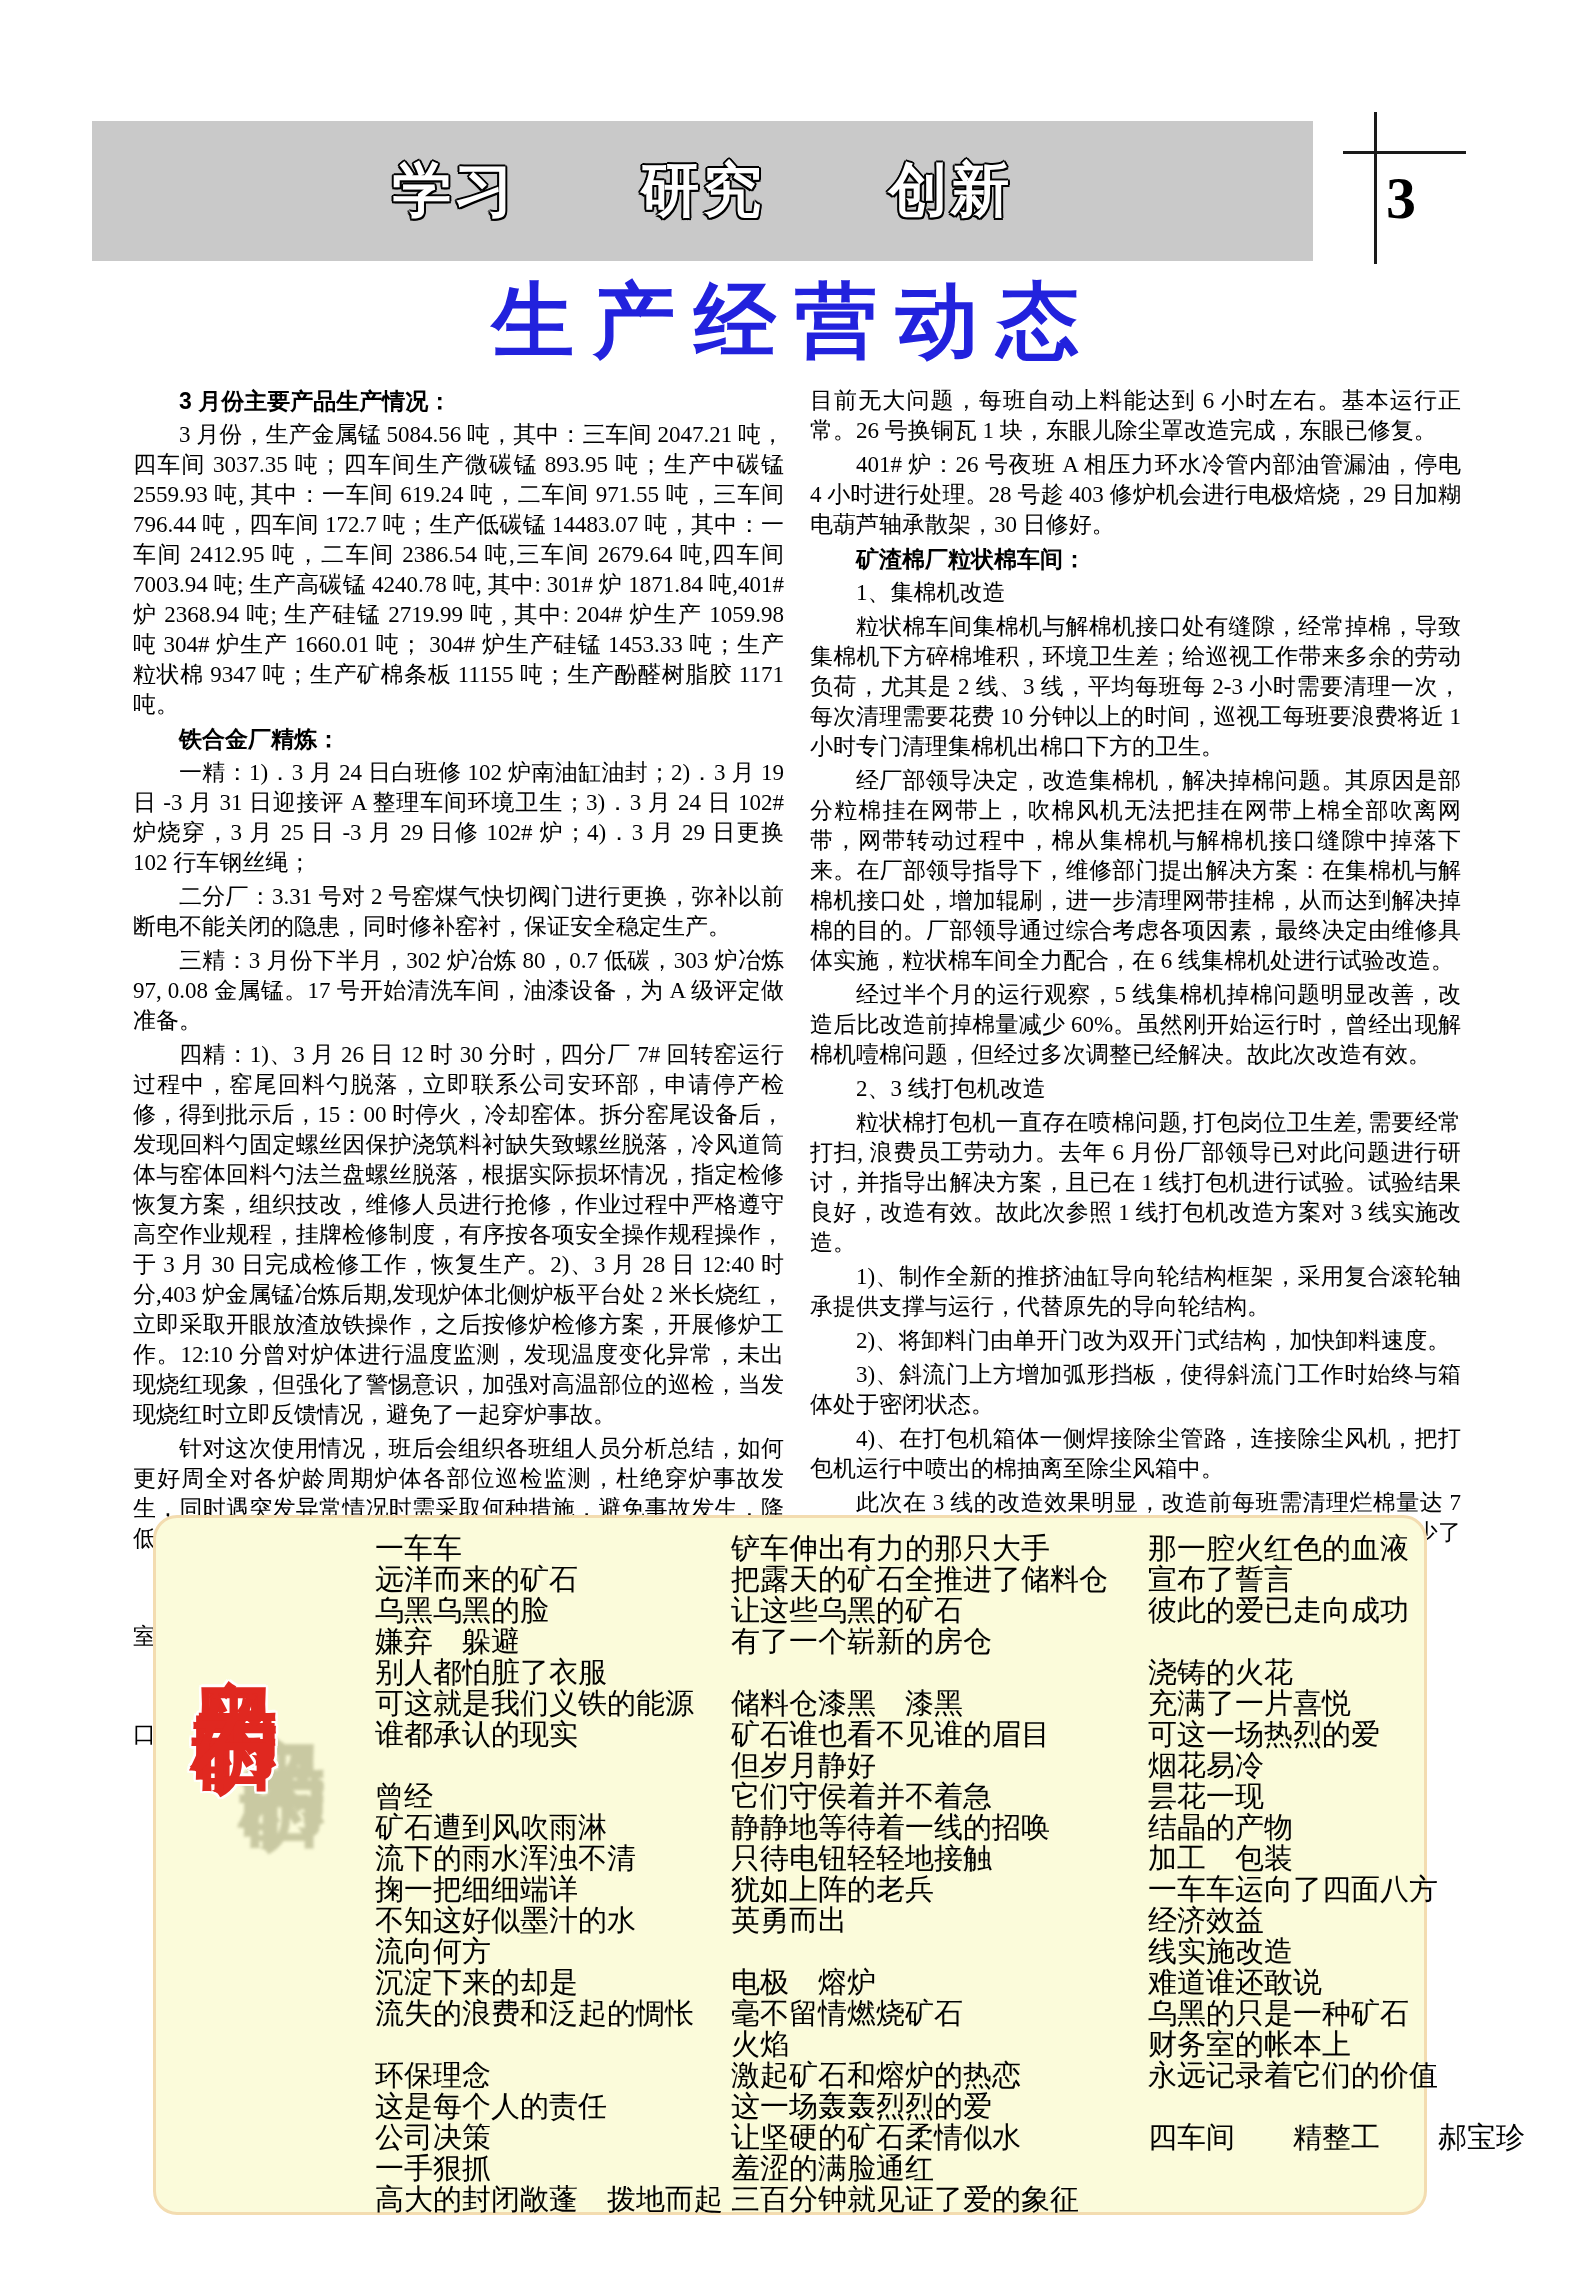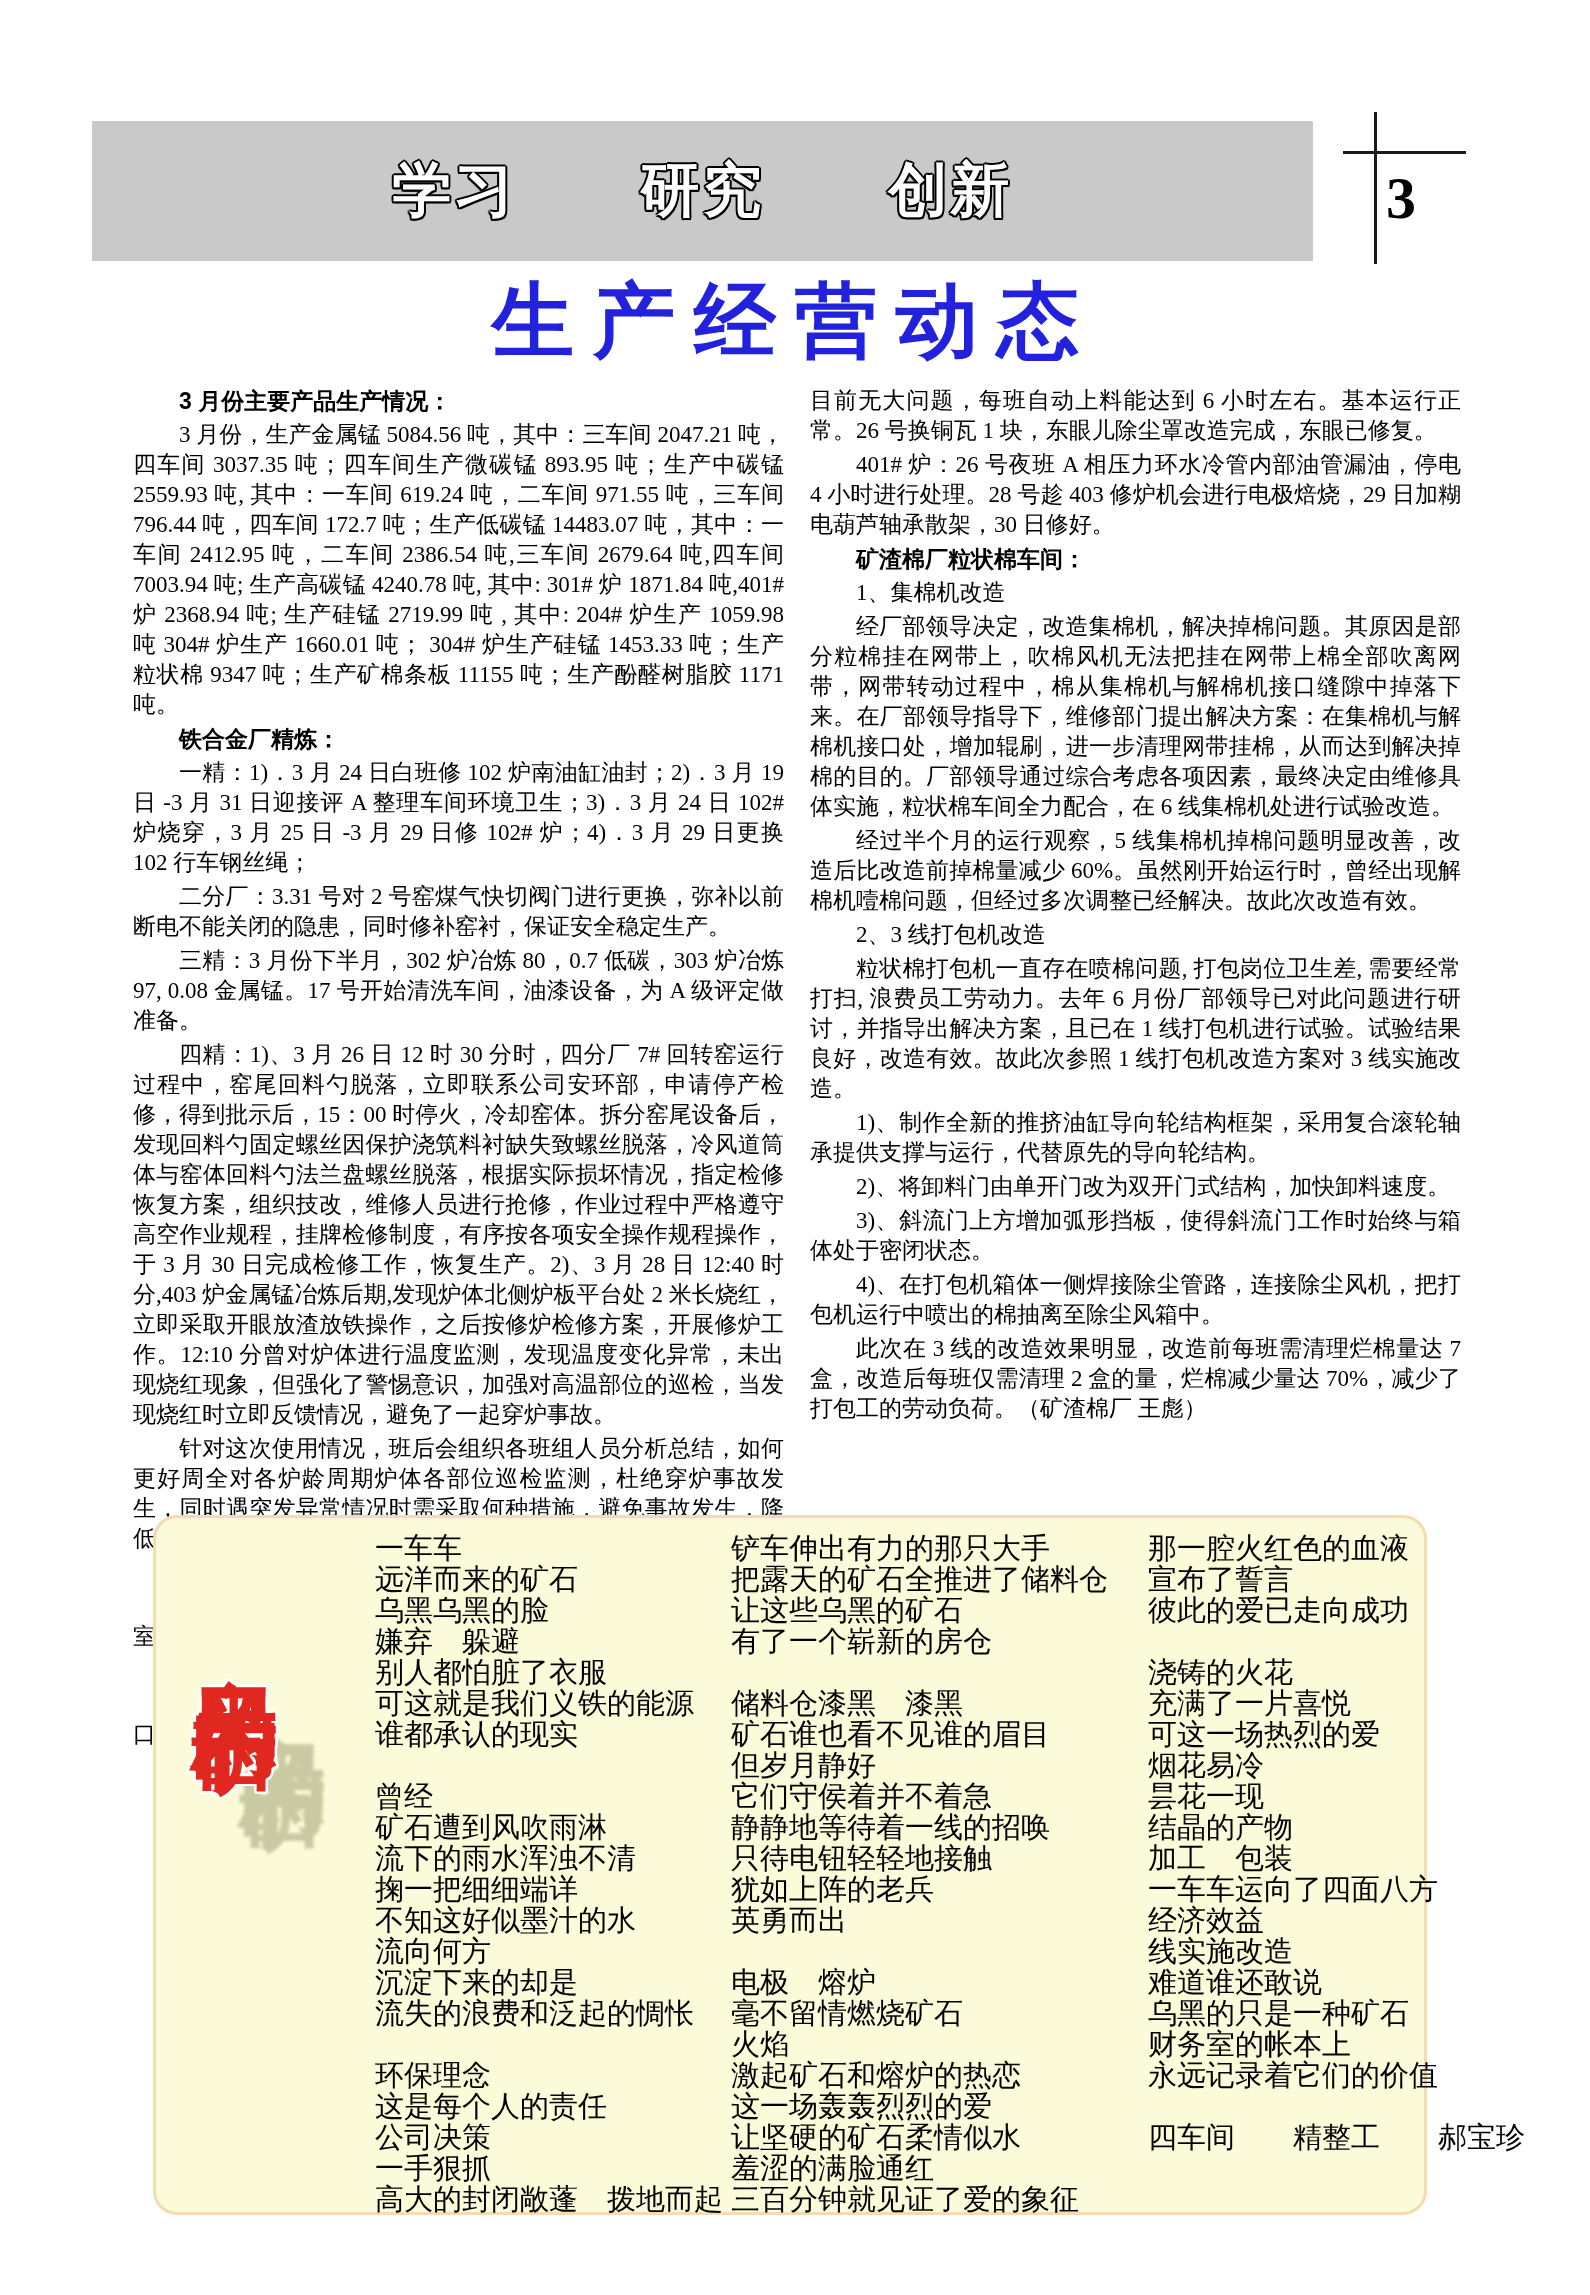--- a/index.html
+++ b/index.html
@@ -113,20 +113,21 @@
     <p>204# 炉：①炉况异常；②修西眼，焊 3 号底部环漏水，备件室做货架和柜子。</p>
     <p>304# 炉：①全月炉况基本正常，24 号白班转硅锰 1。</p>
     <p>3 月份 301# 炉上料自动化配电工已开始试运行,上料罐接料口已改,</p>
   </div>
 
   <div class="col col-right">
     <p class="noindent">目前无大问题，每班自动上料能达到 6 小时左右。基本运行正常。26 号换铜瓦 1 块，东眼儿除尘罩改造完成，东眼已修复。</p>
     <p>401# 炉：26 号夜班 A 相压力环水冷管内部油管漏油，停电 4 小时进行处理。28 号趁 403 修炉机会进行电极焙烧，29 日加糊电葫芦轴承散架，30 日修好。</p>
     <p class="h">矿渣棉厂粒状棉车间：</p>
     <p>1、集棉机改造</p>
+    <p>粒状棉车间集棉机与解棉机接口处有缝隙，经常掉棉，导致集棉机下方碎棉堆积，环境卫生差；给巡视工作带来多余的劳动负荷，尤其是 2 线、3 线，平均每班每 2-3 小时需要清理一次，每次清理需要花费 10 分钟以上的时间，巡视工每班要浪费将近 1 小时专门清理集棉机出棉口下方的卫生。</p>
     <p>经厂部领导决定，改造集棉机，解决掉棉问题。其原因是部分粒棉挂在网带上，吹棉风机无法把挂在网带上棉全部吹离网带，网带转动过程中，棉从集棉机与解棉机接口缝隙中掉落下来。在厂部领导指导下，维修部门提出解决方案：在集棉机与解棉机接口处，增加辊刷，进一步清理网带挂棉，从而达到解决掉棉的目的。厂部领导通过综合考虑各项因素，最终决定由维修具体实施，粒状棉车间全力配合，在 6 线集棉机处进行试验改造。</p>
     <p>经过半个月的运行观察，5 线集棉机掉棉问题明显改善，改造后比改造前掉棉量减少 60%。虽然刚开始运行时，曾经出现解棉机噎棉问题，但经过多次调整已经解决。故此次改造有效。</p>
     <p>2、3 线打包机改造</p>
     <p>粒状棉打包机一直存在喷棉问题, 打包岗位卫生差, 需要经常打扫, 浪费员工劳动力。去年 6 月份厂部领导已对此问题进行研讨，并指导出解决方案，且已在 1 线打包机进行试验。试验结果良好，改造有效。故此次参照 1 线打包机改造方案对 3 线实施改造。</p>
     <p>1)、制作全新的推挤油缸导向轮结构框架，采用复合滚轮轴承提供支撑与运行，代替原先的导向轮结构。</p>
     <p>2)、将卸料门由单开门改为双开门式结构，加快卸料速度。</p>
     <p>3)、斜流门上方增加弧形挡板，使得斜流门工作时始终与箱体处于密闭状态。</p>
     <p>4)、在打包机箱体一侧焊接除尘管路，连接除尘风机，把打包机运行中喷出的棉抽离至除尘风箱中。</p>
     <p>此次在 3 线的改造效果明显，改造前每班需清理烂棉量达 7 盒，改造后每班仅需清理 2 盒的量，烂棉减少量达 70%，减少了打包工的劳动负荷。（矿渣棉厂 王彪）</p>
   </div>

